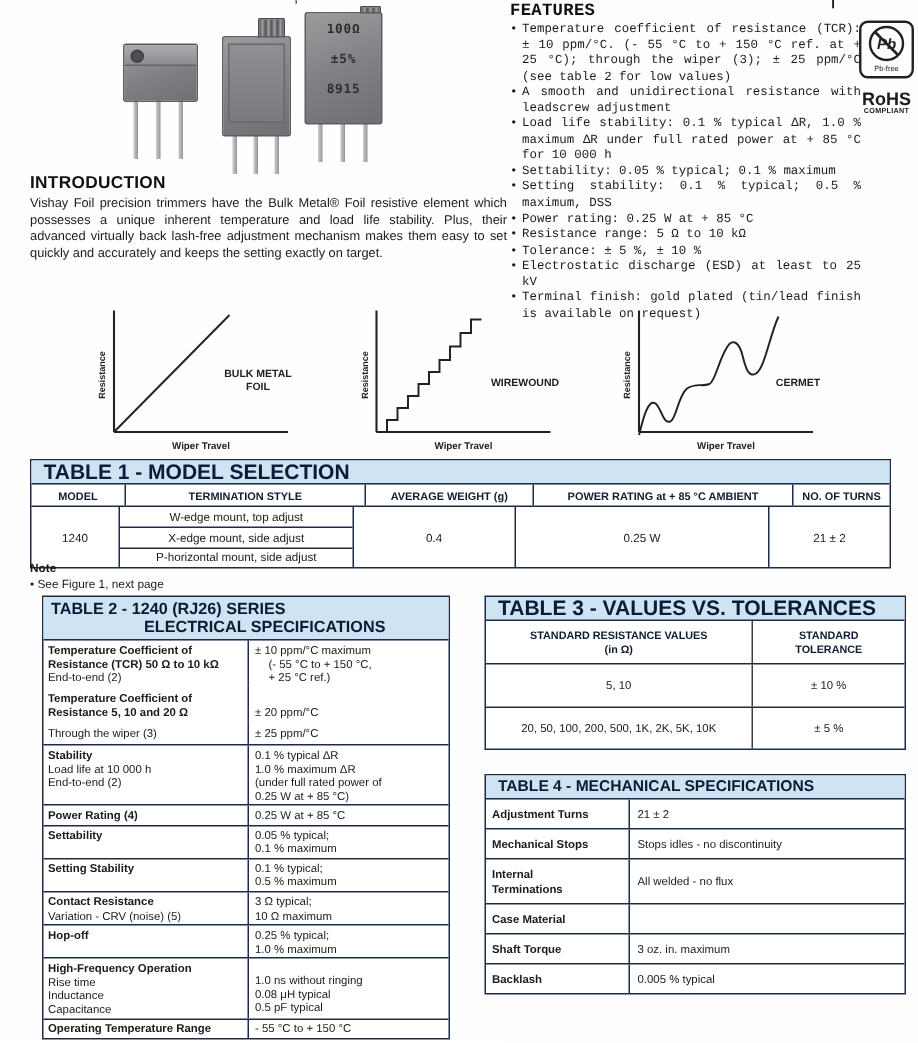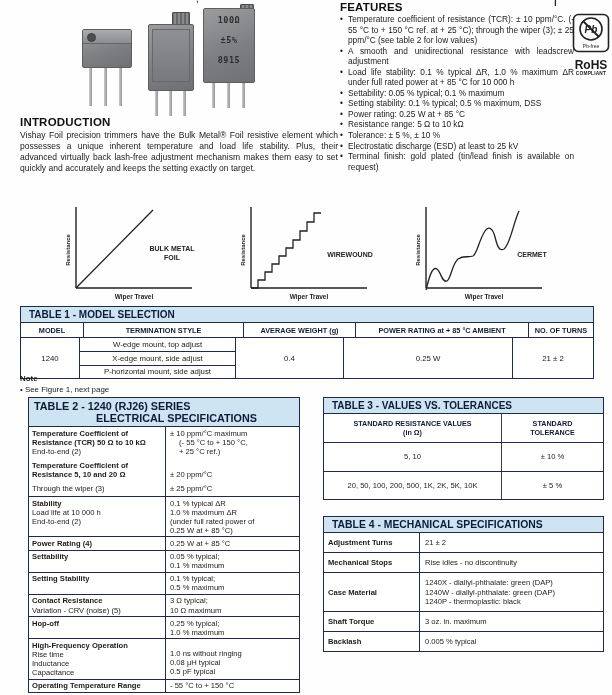--- a/index.html
+++ b/index.html
@@ -11,39 +11,39 @@
   
   .tr-body{position:absolute;background:linear-gradient(160deg,#9a9c9e 0%,#7d7f82 55%,#6e7073 100%);
            border:1px solid #5c5e60;border-radius:2px;}
   .tr-lead{position:absolute;width:3px;background:linear-gradient(90deg,#c9cacc,#a7a8aa 70%,#8f9092);}
   .tr-screw{position:absolute;background:repeating-linear-gradient(90deg,#55575a 0px,#9a9c9e 2px,#55575a 4px);
             border:1px solid #4a4c4e;border-radius:1px;}
   .tr-mark{position:absolute;text-align:center;font-weight:bold;color:#2c2d2f;
            font-family:"DejaVu Sans Mono",monospace;font-size:8.5px;line-height:10px;letter-spacing:0.5px;}
   .tr-dot{position:absolute;width:7px;height:7px;border-radius:50%;background:#4c4e50;border:1px solid #3c3e40;}
   
-  #features{left:340px;top:1px;width:234px;}
+  #features{left:340px;top:1px;width:234px;font-family:Liberation Mono, monospace;}
   .sec-title{font-size:11.5px;font-weight:bold;color:#101010;letter-spacing:0.2px;}
   ul.feat{margin:1px 0 10px 0;padding:0;list-style:none;font-size:8.3px;line-height:10.55px;text-align:justify;}
   ul.feat li{position:relative;padding-left:8px;margin:0;}
   ul.feat li::before{content:"\2022";position:absolute;left:0;top:0;}
   
   #rohs{left:571px;top:13px;width:40px;text-align:center;}
   .rohs-word{font-size:12px;font-weight:bold;margin-top:2px;line-height:12px;}
   .rohs-sub{font-size:4.8px;font-weight:bold;letter-spacing:0.2px;}
   
   #intro{left:20px;top:116px;width:318px;}
   #intro p{margin:2px 0 0 0;font-size:8.55px;line-height:11px;text-align:justify;}
   
   .graph{position:absolute;top:204px;width:150px;height:98px;}
   .graph svg text{font-family:"Liberation Sans",sans-serif;}
   
   .tblbox{position:absolute;border:1.5px solid #1e2b46;background:#fff;}
   .ttl{background:#cfe4f2;border-bottom:1.5px solid #1e2b46;font-weight:bold;color:#0a1c38;
-       font-size:10px;line-height:13px;padding:1px 0 1px 8px;}
+       font-size:14px;line-height:13px;padding:1px 0 1px 8px;}
   
   #t1{left:20px;top:306px;width:572px;}
   .t1h{display:flex;border-bottom:1px solid #1e2b46;font-weight:bold;font-size:7.3px;color:#101c33;}
   .t1h>div{padding:2.5px 2px;text-align:center;}
   .t1b{display:flex;font-size:7.8px;}
   .vline{border-right:1px solid #1e2b46;}
   .t1c{display:flex;align-items:center;justify-content:center;text-align:center;}
   .termrow{height:12.8px;display:flex;align-items:center;justify-content:center;}
   
   #note{left:20px;top:374px;font-size:7.9px;line-height:10.5px;}
@@ -326,29 +326,31 @@
   </div>
 
   <div id="t4" class="tblbox">
     <div class="ttl" style="font-size:10.4px;">TABLE 4 - MECHANICAL SPECIFICATIONS</div>
     <div class="t4r">
       <div class="t4l">Adjustment Turns</div>
       <div class="t4v">21 ± 2</div>
     </div>
     <div class="t4r bt">
       <div class="t4l">Mechanical Stops</div>
-      <div class="t4v">Rise idles - no discontinuity</div>
+      <div class="t4v">Stops idles - no discontinuity</div>
+    </div>
+    <div class="t4r bt">
+      <div class="t4l">
+        <div>Internal</div>
+        <div>Terminations</div>
+      </div>
+      <div class="t4v">All welded - no flux</div>
     </div>
     <div class="t4r bt">
       <div class="t4l">Case Material</div>
-      <div class="t4v">
-        <div>1240X - diallyl-phthalate: green (DAP)</div>
-        <div>1240W - diallyl-phthalate: green (DAP)</div>
-        <div>1240P - thermoplastic: black</div>
-      </div>
     </div>
     <div class="t4r bt">
       <div class="t4l">Shaft Torque</div>
       <div class="t4v">3 oz. in. maximum</div>
     </div>
     <div class="t4r bt">
       <div class="t4l">Backlash</div>
       <div class="t4v">0.005 % typical</div>
     </div>
   </div>

